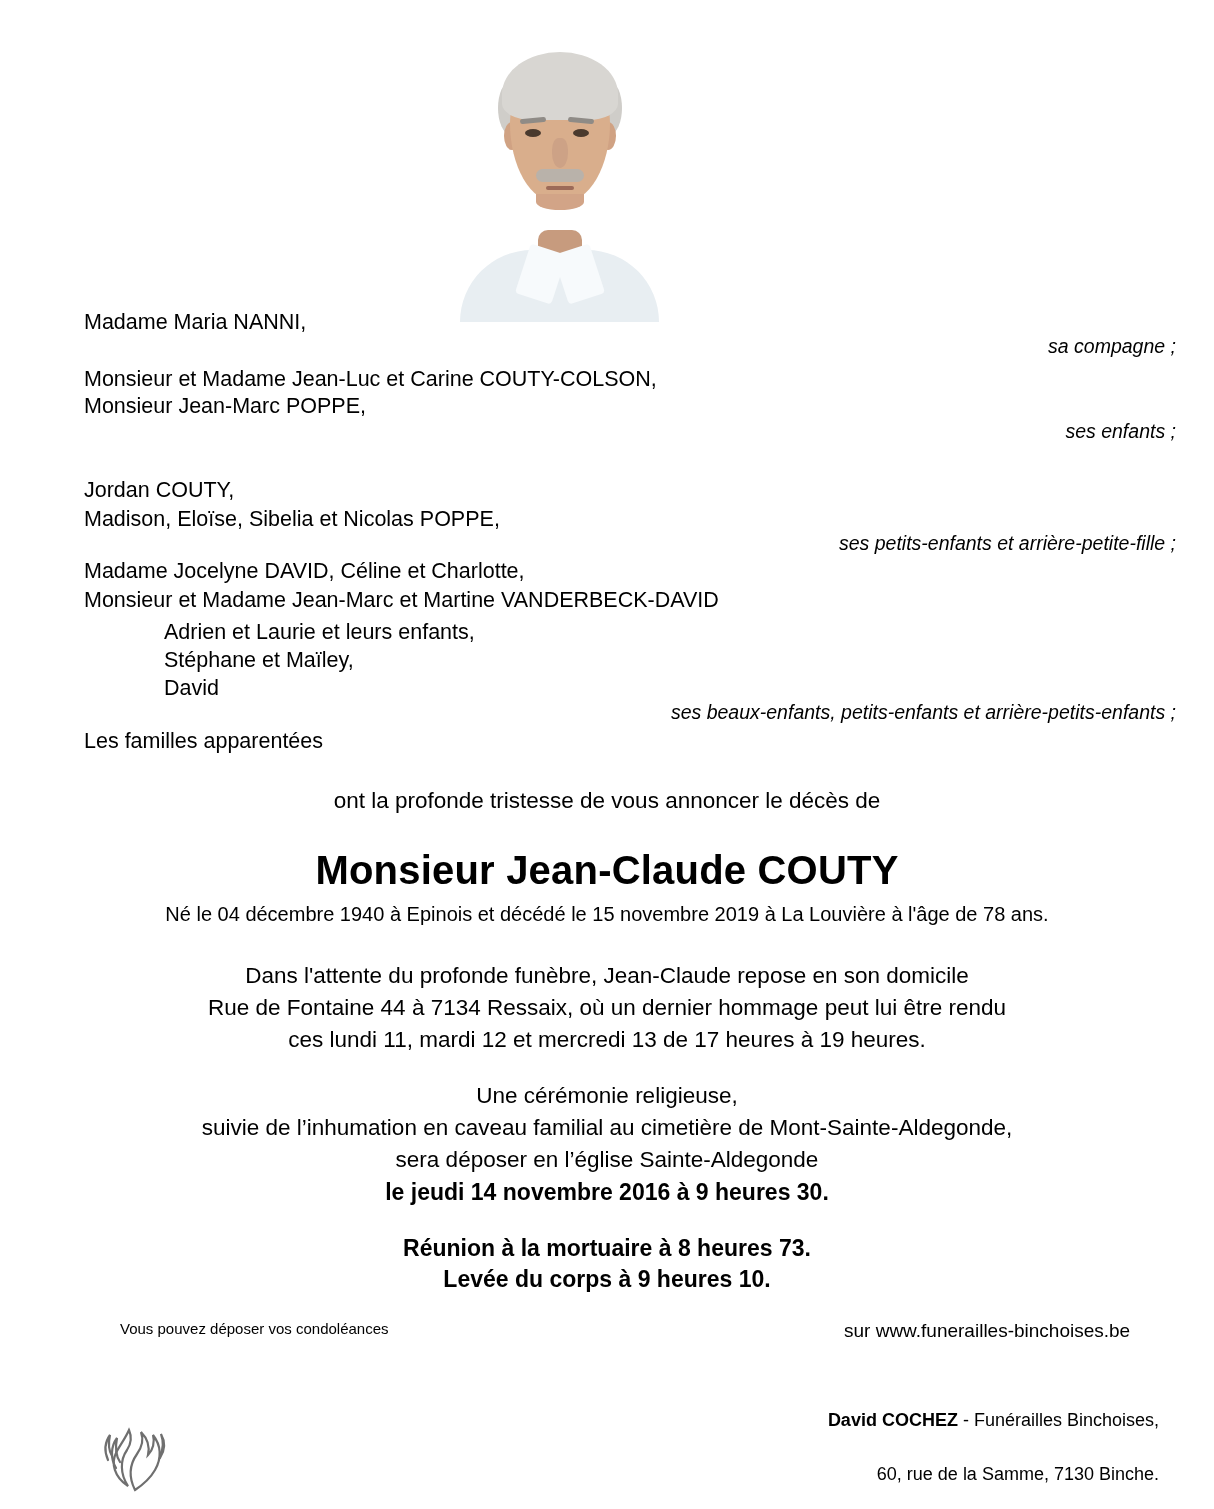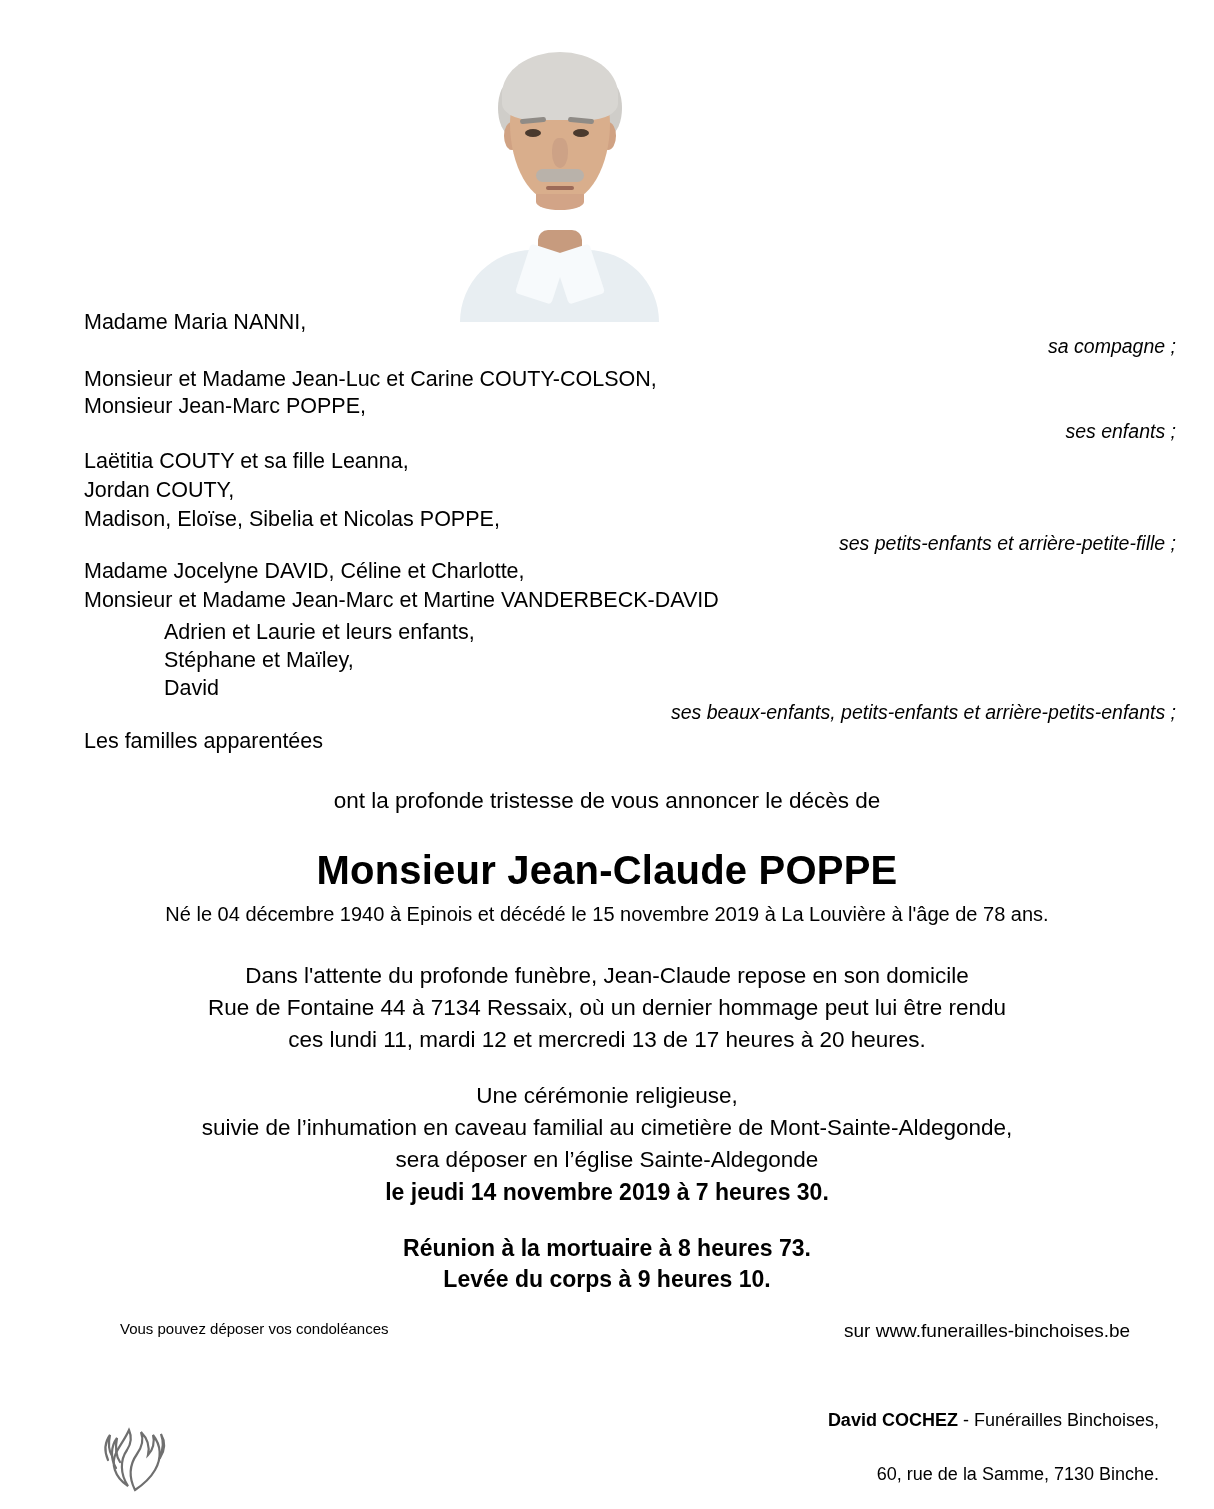--- a/index.html
+++ b/index.html
@@ -276,46 +276,45 @@
     </div>
   </div>
 
   <div class="txt" style="left:84px; top:307px;">Madame Maria NANNI,</div>
   <div class="ital-right" style="top:335px;">sa compagne ;</div>
 
   <div class="txt" style="left:84px; top:364px;">Monsieur et Madame Jean-Luc et Carine COUTY-COLSON,</div>
   <div class="txt" style="left:84px; top:391px;">Monsieur Jean-Marc POPPE,</div>
   <div class="ital-right" style="top:420px;">ses enfants ;</div>
 
-  <div class="txt" style="left:84px; top:446px;">Laëtitia COUTY et sa fille Leanna,</div>
   <div class="txt" style="left:84px; top:475px;">Jordan COUTY,</div>
   <div class="txt" style="left:84px; top:504px;">Madison, Eloïse, Sibelia et Nicolas POPPE,</div>
   <div class="ital-right" style="top:532px;">ses petits-enfants et arrière-petite-fille ;</div>
 
   <div class="txt" style="left:84px; top:556px;">Madame Jocelyne DAVID, Céline et Charlotte,</div>
   <div class="txt" style="left:84px; top:585px;">Monsieur et Madame Jean-Marc et Martine VANDERBECK-DAVID</div>
   <div class="txt" style="left:164px; top:617px;">Adrien et Laurie et leurs enfants,</div>
   <div class="txt" style="left:164px; top:645px;">Stéphane et Maïley,</div>
   <div class="txt" style="left:164px; top:673px;">David</div>
   <div class="ital-right" style="top:701px;">ses beaux-enfants, petits-enfants et arrière-petits-enfants ;</div>
 
   <div class="txt" style="left:84px; top:726px;">Les familles apparentées</div>
 
   <div class="center body-line" style="top:785px;">ont la profonde tristesse de vous annoncer le décès de</div>
-  <div class="center name-big" style="top:848px;">Monsieur Jean-Claude POPPE</div>
+  <div class="center name-big" style="top:848px;">Monsieur Jean-Claude COUTY</div>
   <div class="center birth-line" style="top:903px;">Né le 04 décembre 1940 à Epinois et décédé le 15 novembre 2019 à La Louvière à l'âge de 78 ans.</div>
 
   <div class="center body-line" style="top:960px;">Dans l'attente du profonde funèbre, Jean-Claude repose en son domicile</div>
   <div class="center body-line" style="top:992px;">Rue de Fontaine 44 à 7134 Ressaix, où un dernier hommage peut lui être rendu</div>
-  <div class="center body-line" style="top:1024px;">ces lundi 11, mardi 12 et mercredi 13 de 17 heures à 20 heures.</div>
+  <div class="center body-line" style="top:1024px;">ces lundi 11, mardi 12 et mercredi 13 de 17 heures à 19 heures.</div>
 
   <div class="center body-line" style="top:1080px;">Une cérémonie religieuse,</div>
   <div class="center body-line" style="top:1112px;">suivie de l’inhumation en caveau familial au cimetière de Mont-Sainte-Aldegonde,</div>
   <div class="center body-line" style="top:1144px;">sera déposer en l’église Sainte-Aldegonde</div>
-  <div class="center bold-line" style="top:1176px;">le jeudi 14 novembre 2019 à 7 heures 30.</div>
+  <div class="center bold-line" style="top:1176px;">le jeudi 14 novembre 2016 à 9 heures 30.</div>
 
   <div class="center bold-line" style="top:1232px;">Réunion à la mortuaire à 8 heures 73.</div>
   <div class="center bold-line" style="top:1263px;">Levée du corps à 9 heures 10.</div>
 
   <div class="cond-left" style="top:1320px;">Vous pouvez déposer vos condoléances</div>
   <div class="cond-right" style="top:1320px;">sur www.funerailles-binchoises.be</div>
 
   <div class="footer" style="top:1380px;">
     <span style="font-weight:bold;">David COCHEZ</span><span> - Funérailles Binchoises,</span><br>
     <span>60, rue de la Samme, 7130 Binche.</span><br>

